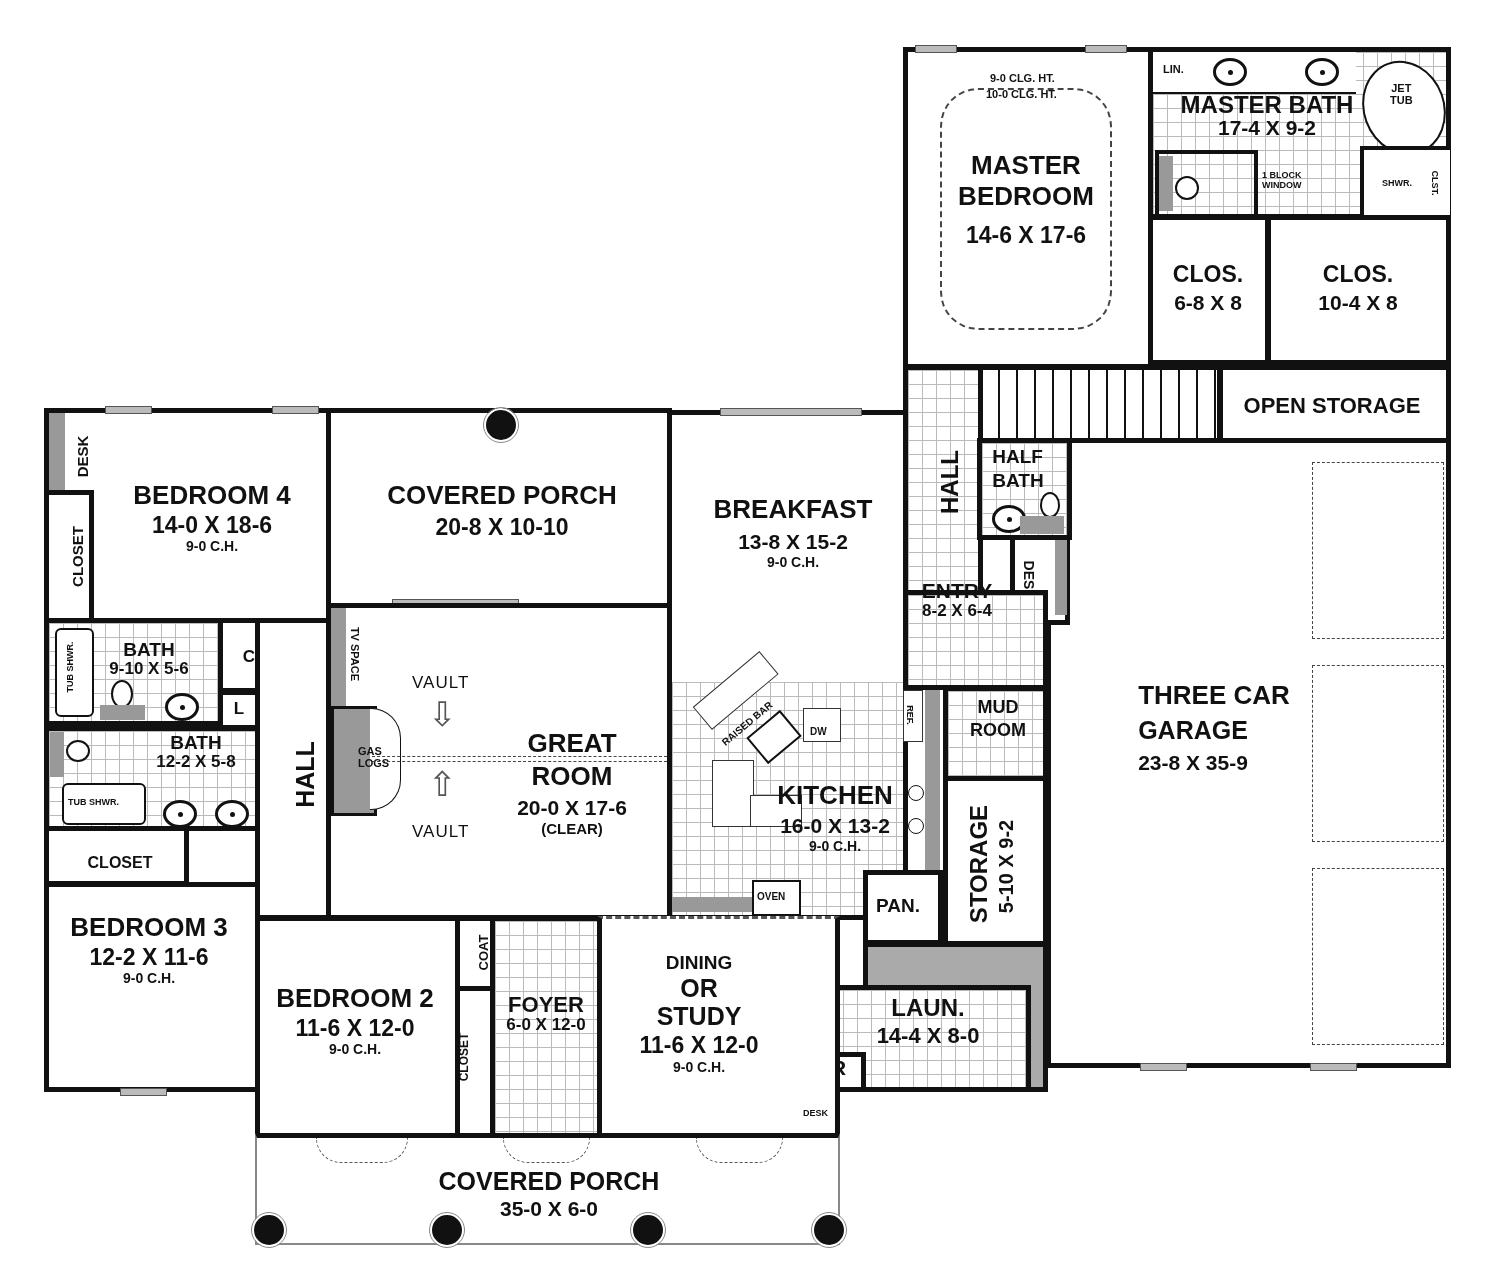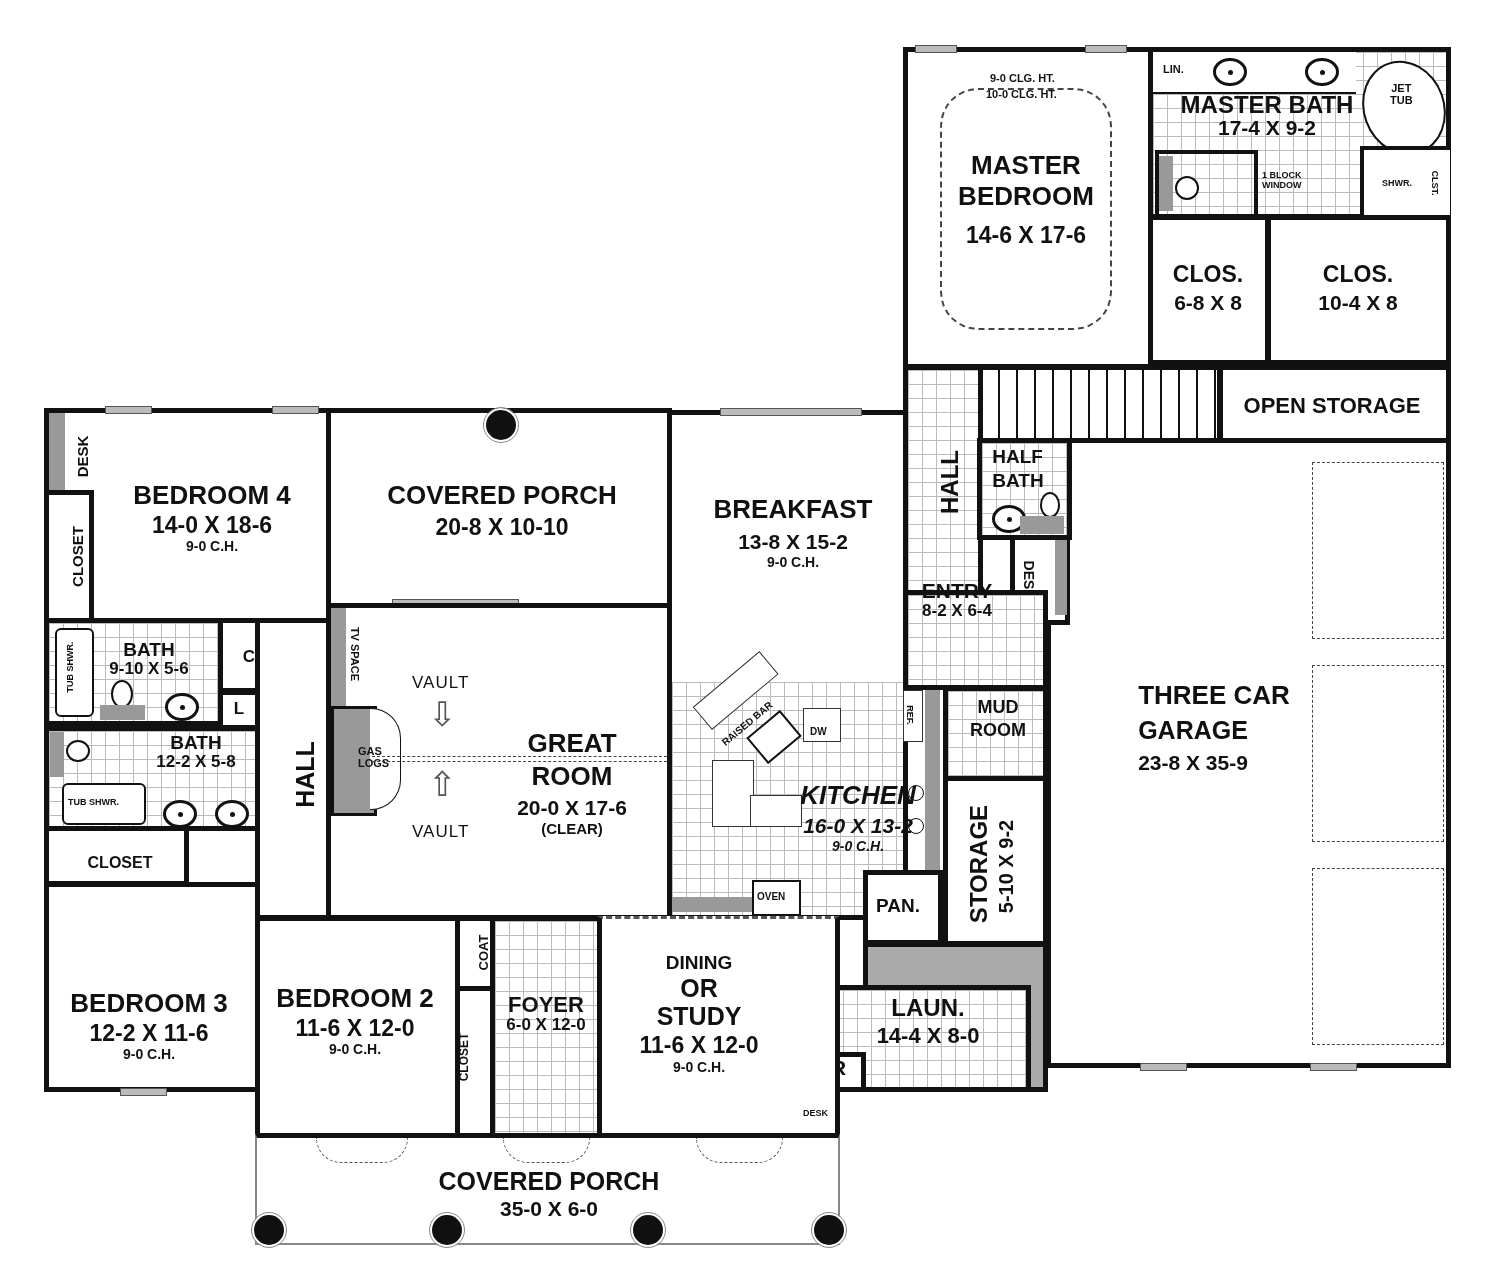--- a/index.html
+++ b/index.html
@@ -145,21 +145,21 @@
   <div style="position:absolute;left:712px;top:760px;width:40px;height:65px;background:#fff;border:1px solid #333;"></div>
   <div style="position:absolute;left:750px;top:795px;width:50px;height:30px;background:#fff;border:1px solid #333;"></div>
   <div style="position:absolute;left:752px;top:720px;width:40px;height:30px;border:2px solid #111;background:#fff;transform:rotate(-40deg);"></div>
   <div style="position:absolute;left:803px;top:708px;width:36px;height:32px;background:#fff;border:1px solid #333;"></div>
   <div class="tiny" style="left:810px;top:726px;font-size:10px;">DW</div>
   <div style="position:absolute;left:903px;top:690px;width:18px;height:50px;background:#fff;border:1px solid #333;"></div>
   <div class="vert" style="left:900px;top:710px;font-size:9px;transform:rotate(90deg);">REF.</div>
   <div class="gray" style="left:925px;top:690px;width:15px;height:180px;"></div>
   <div style="position:absolute;left:908px;top:785px;width:14px;height:14px;border:1px solid #111;border-radius:50%;background:#fff;"></div>
   <div style="position:absolute;left:908px;top:818px;width:14px;height:14px;border:1px solid #111;border-radius:50%;background:#fff;"></div>
-  <div class="lbl" style="left:858px;top:782px;font-style:italic;">
+  <div class="lbl" style="left:835px;top:782px;">
     <span class="n">KITCHEN</span>
     <span class="d" style="font-size:21px;margin-top:6px;">16-0 X 13-2</span>
     <span class="h">9-0 C.H.</span>
   </div>
   <div class="gray" style="left:672px;top:897px;width:80px;height:15px;"></div>
   <div style="position:absolute;left:752px;top:880px;width:45px;height:32px;background:#fff;border:2px solid #111;"></div>
   <div class="tiny" style="left:757px;top:891px;font-size:10px;">OVEN</div>
   <div class="room" style="left:863px;top:870px;width:80px;height:75px;"></div>
   <div class="lbl" style="left:898px;top:896px;">
     <span class="n" style="font-size:19px;">PAN.</span>
@@ -239,21 +239,21 @@
   <div class="sink" style="left:215px;top:800px;"></div>
 
   <div class="room" style="left:255px;top:618px;width:76px;height:302px;border-left:5px solid #111;"></div>
   <div class="vert" style="left:272px;top:760px;font-size:25px;transform:rotate(-90deg);">HALL</div>
 
   <div class="room" style="left:44px;top:826px;width:145px;height:60px;"></div>
   <div class="lbl" style="left:120px;top:855px;">
     <span class="n" style="font-size:16px;">CLOSET</span>
   </div>
   <div class="room" style="left:44px;top:882px;width:216px;height:210px;"></div>
-  <div class="lbl" style="left:149px;top:990px;">
+  <div class="lbl" style="left:149px;top:914px;">
     <span class="n">BEDROOM 3</span>
     <span class="d" style="margin-top:4px;">12-2 X 11-6</span>
     <span class="h">9-0 C.H.</span>
   </div>
   <div class="window" style="left:120px;top:1088px;width:45px;"></div>
 
   <div class="room" style="left:255px;top:916px;width:205px;height:222px;"></div>
   <div class="lbl" style="left:355px;top:985px;">
     <span class="n">BEDROOM 2</span>
     <span class="d" style="margin-top:4px;">11-6 X 12-0</span>

